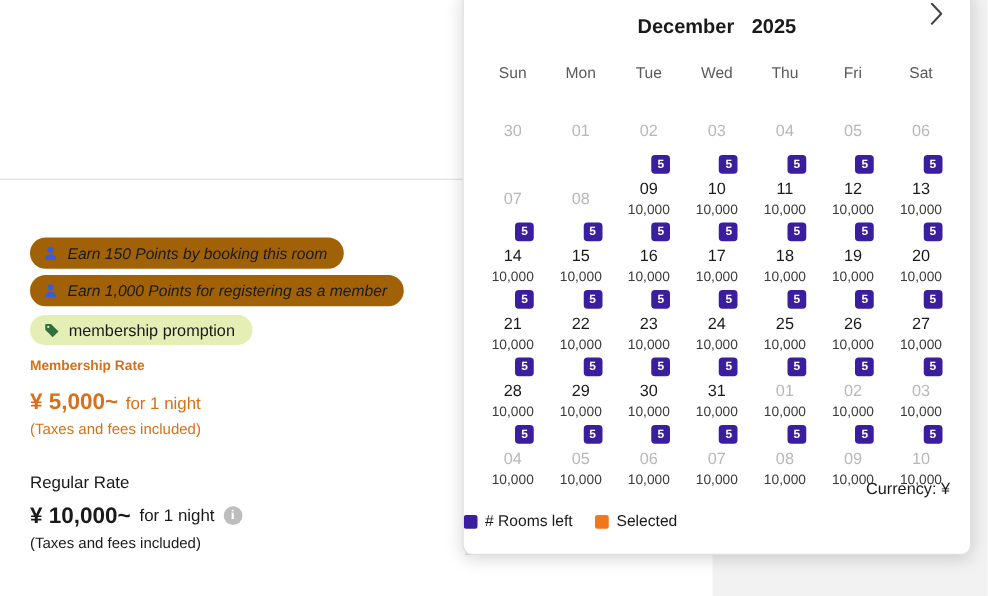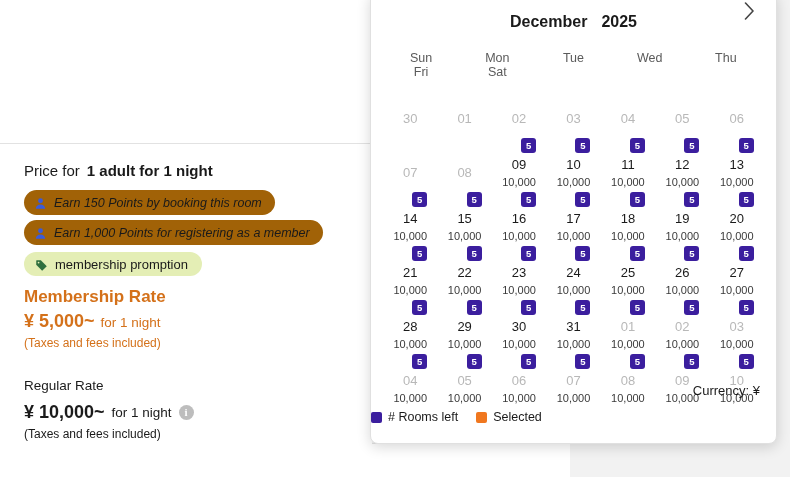--- a/index.html
+++ b/index.html
@@ -102,21 +102,21 @@
     width: 13px;
     height: 13px;
     display: inline-block;
     flex: 0 0 auto;
   }
 
   #membership-rate-title {
     position: absolute;
     left: 24px;
     top: 287px;
-    font-size: 17px;
+    font-size: 11px;
     font-weight: bold;
     color: #d4711a;
   }
   #membership-rate-row {
     position: absolute;
     left: 24px;
     top: 311px;
     display: flex;
     align-items: baseline;
     gap: 6px;
@@ -244,21 +244,21 @@
     height: 24px;
     display: flex;
     align-items: center;
     justify-content: center;
     cursor: pointer;
     color: #444;
   }
 
   #weekday-row {
     display: grid;
-    grid-template-columns: repeat(5, 1fr);
+    grid-template-columns: repeat(7, 1fr);
     padding: 10px 12px 0 12px;
     box-sizing: border-box;
   }
   .weekday-cell {
     text-align: center;
     font-size: 12.5px;
     color: #5a5a5a;
   }
 
   #days-grid {
@@ -350,24 +350,20 @@
 </style>
 </head>
 <body>
 
 <div id="bg-right"></div>
 <div id="bg-card-bottom"></div>
 
 <div id="left-panel">
   <div id="left-panel-divider"></div>
 
-  <div id="price-for-row">
-    <span id="price-for-label">Price for</span>
-    <span id="price-for-value">1 adult for 1 night</span>
-  </div>
 
   <div class="points-pill" id="points-pill-1">
     <span class="member-icon">
       <svg width="13" height="13" viewBox="0 0 16 16">
           <circle cx="8" cy="4.6" r="3" fill="#3b5bdb"></circle>
           <path d="M2.2 14.5c0-3.3 2.6-5.4 5.8-5.4s5.8 2.1 5.8 5.4z" fill="#3b5bdb"></path>
         </svg>
     </span>
     <span class="pill-text">Earn 150 Points by booking this room</span>
   </div>

